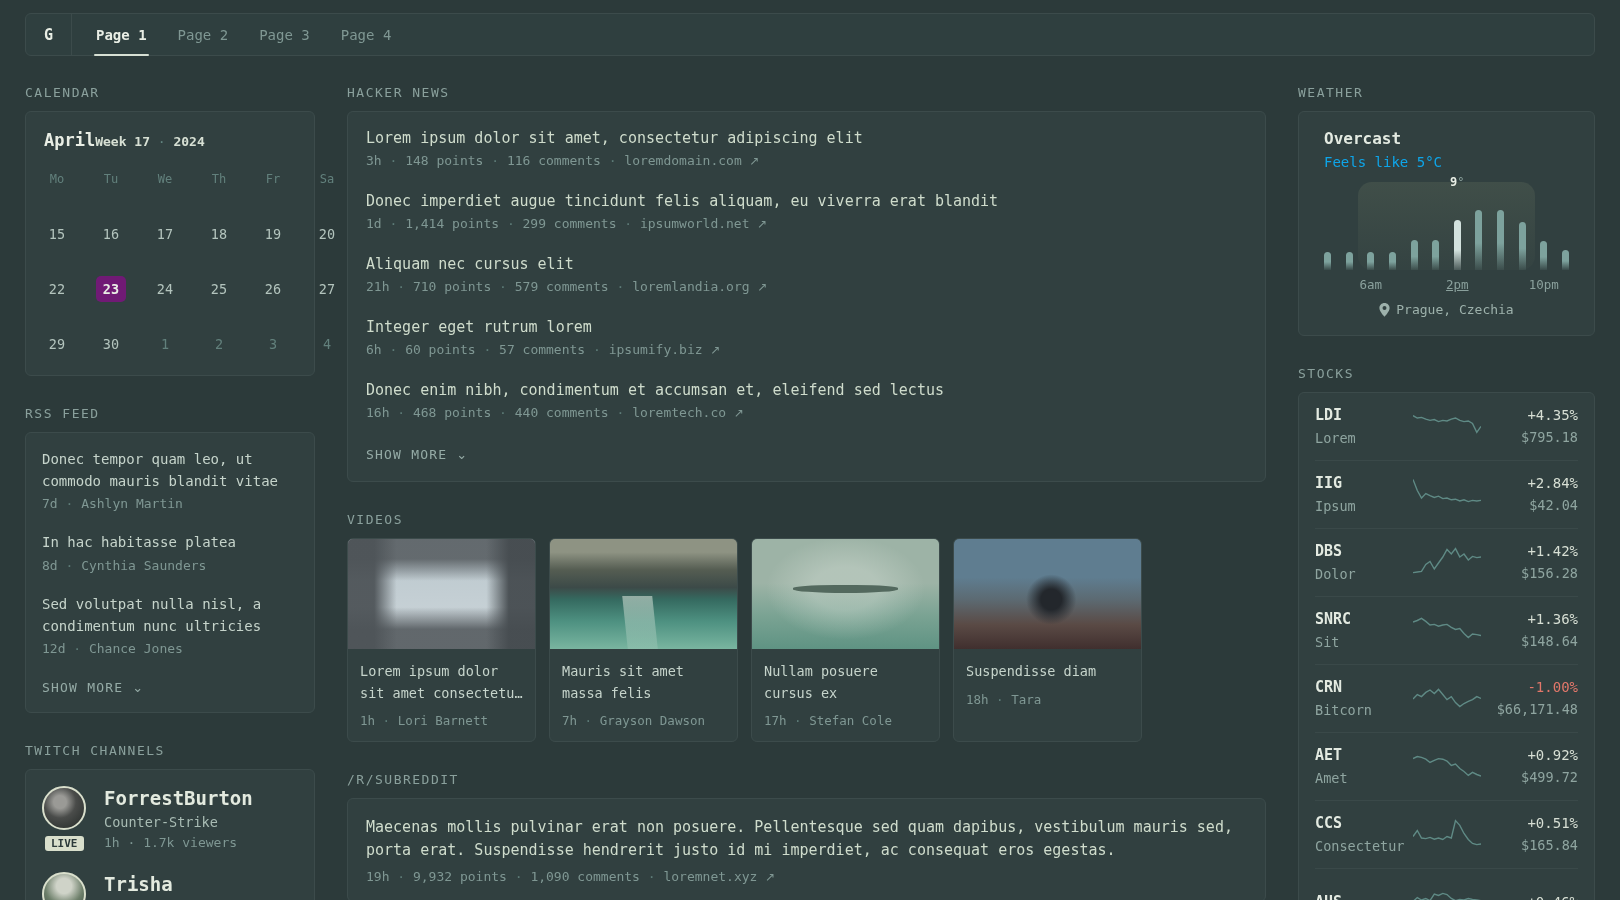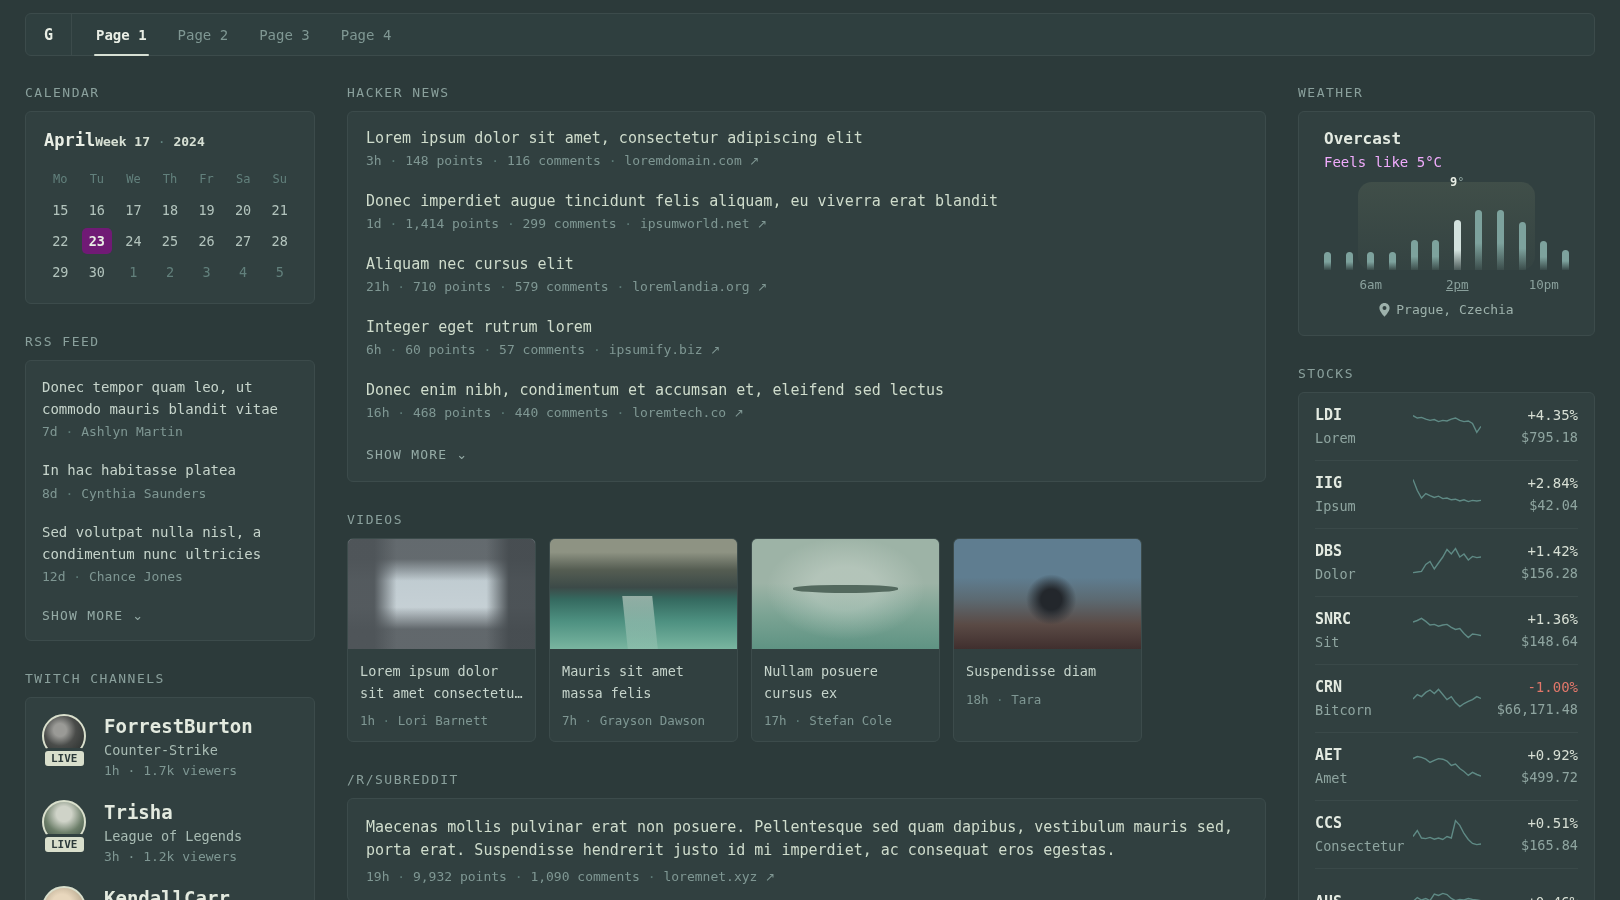--- a/index.html
+++ b/index.html
@@ -45,21 +45,21 @@
   .card {
     background:#314040; border:1px solid #3c4b4b; border-radius:6px;
   }
   .pad { padding:16px; }
 
   
   .cal-head { display:flex; justify-content:flex-start; align-items:baseline; padding:2px 2px 0 2px; }
   .cal-month { font-size:17px; font-weight:bold; color:#e9eee5; }
   .cal-week { font-size:13px; color:#d7e0d4; font-weight:bold; }
   .cal-week .dot { color:#628580; font-weight:normal; }
-  .cal-grid { display:grid; grid-template-columns:repeat(7,1fr); margin-top:18px; row-gap:0; }
+  .cal-grid { display:grid; grid-template-columns:repeat(7,1fr); margin-top:18px; row-gap:0;gap:24px; }
   .cal-wd {
     text-align:center; font-size:12px; color:#62807c; height:26px; line-height:22px;
   }
   .cal-day {
     text-align:center; font-size:13.5px; color:#b3c4bd; height:31px;
     display:flex; align-items:center; justify-content:center;
   }
   .cal-day .d {
     min-width:30px; height:26px; line-height:26px; border-radius:5px;
   }
@@ -85,21 +85,21 @@
   .tw-row { display:flex; margin-bottom:22px; }
   .tw-avatar-wrap { position:relative; width:48px; flex:0 0 48px; }
   .tw-avatar {
     width:44px; height:44px; border-radius:50%;
     border:2px solid #d9dfcc;
   }
   .av-forrest { background:radial-gradient(circle at 40% 35%, #9a9a96 0 18%, #4a4c4a 45%, #222826 100%); }
   .av-trisha  { background:radial-gradient(circle at 50% 30%, #cfd3c8 0 22%, #6d7f6a 55%, #32413a 100%); }
   .av-kendall { background:radial-gradient(circle at 45% 40%, #e8d7bd 0 30%, #c4b49a 60%, #8d8c78 100%); }
   .live-badge {
-    position:absolute; left:0; top:34px;
+    position:absolute; left:0; top:47px;
     background:#d9dfcc; color:#2c3a3a; font-size:11px; font-weight:bold;
     padding:1px 6px; border-radius:6px; border:3px solid #314040;
   }
   .tw-info { margin-left:14px; padding-top:1px; }
   .tw-name { font-size:19px; font-weight:bold; color:#e3eadf; cursor:pointer; }
   .tw-game { font-size:13.5px; color:#a9bcb4; margin-top:5px; }
   .tw-view { font-size:13px; color:#7f9793; margin-top:5px; }
 
   
   .videos-row { display:flex; gap:13px; overflow:hidden; }
@@ -149,21 +149,21 @@
   .video-title { font-size:13.5px; line-height:1.6; color:#c6d4cb; }
   .video-meta { font-size:12.5px; color:#7f9793; margin-top:9px; }
 
   
   .sub-title { font-size:15px; line-height:1.55; color:#cfdccc; cursor:pointer; max-width:900px; }
   .sub-meta { font-size:13px; color:#7f9793; margin-top:6px; }
 
   
   .weather-card { padding:17px 25px 18px 25px; text-align:left; }
   .w-cond { font-size:16px; font-weight:bold; color:#e3eae1; }
-  .w-feels { font-size:14px; color:#f0abfc; margin-top:6px; }
+  .w-feels { font-size:14px; color:#0ea5e9; margin-top:6px; }
   .w-chart { position:relative; height:110px; margin-top:12px; }
   .w-day {
     position:absolute; left:14%; width:72%; top:0; bottom:22px; border-radius:14px;
     background:linear-gradient(180deg, rgba(196,205,150,.10), rgba(196,205,150,0.02));
   }
   .w-bars {
     position:absolute; left:0; right:0; bottom:22px; height:72px;
     display:flex; justify-content:space-between; align-items:flex-end;
   }
   .w-bar {

